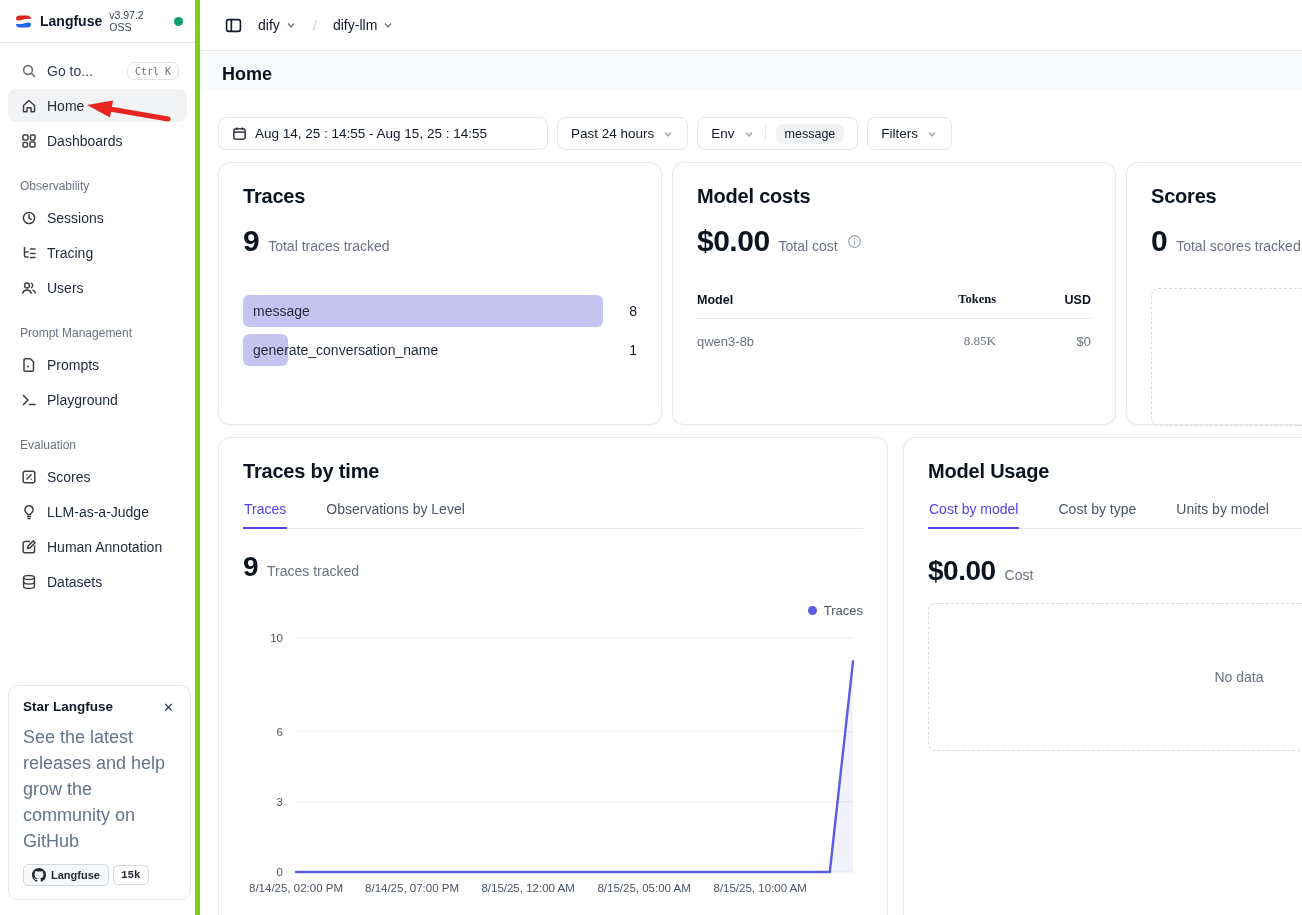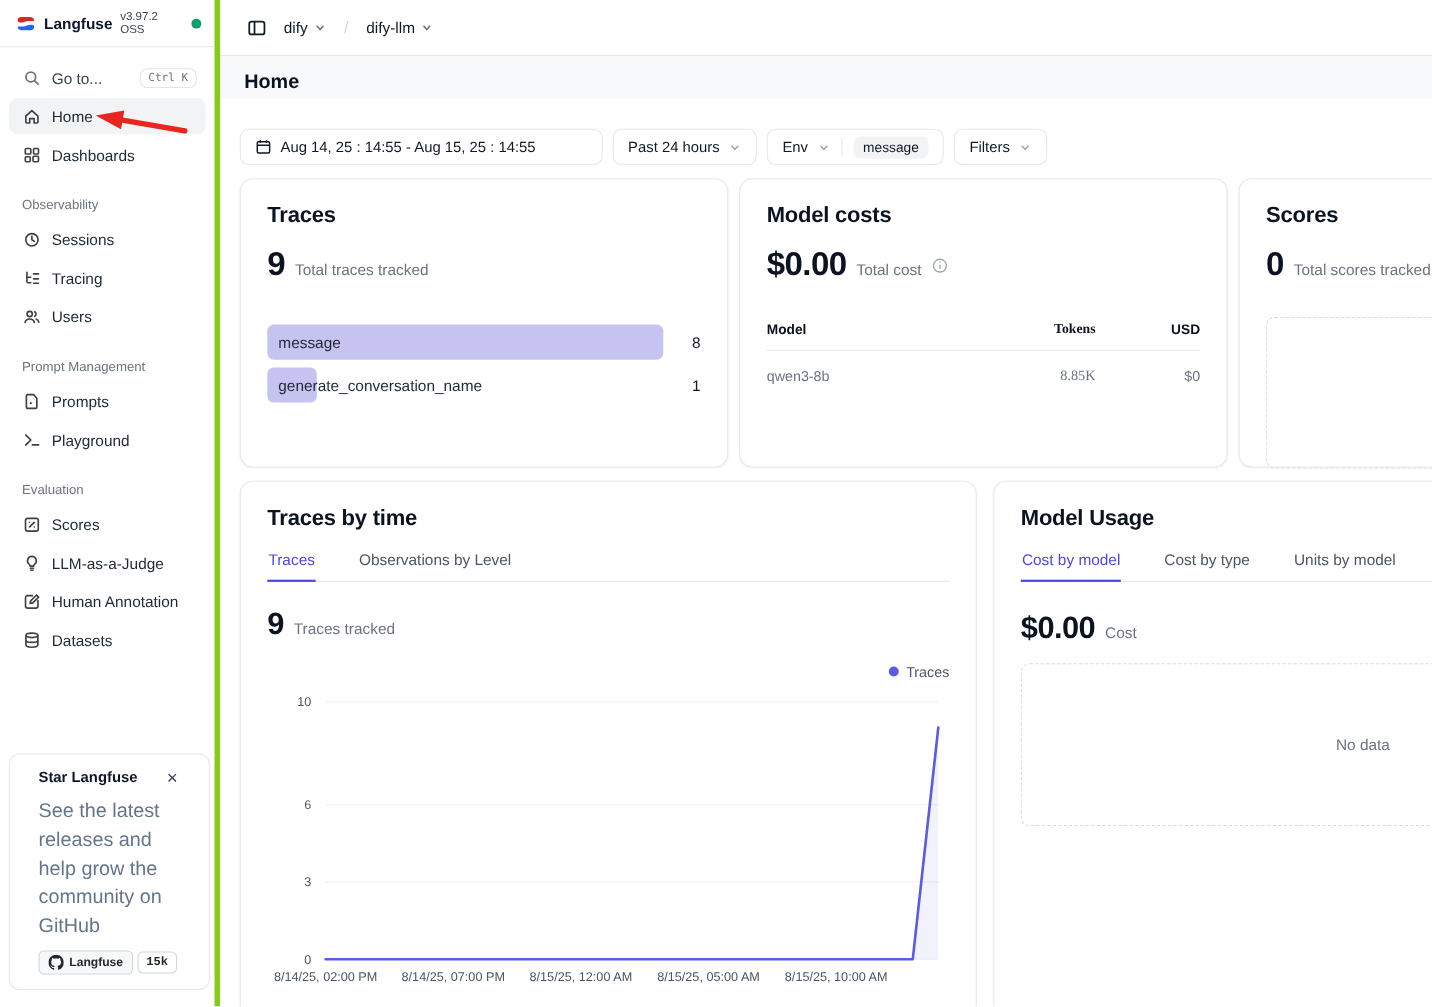--- a/index.html
+++ b/index.html
@@ -21,21 +21,21 @@
   .kbd { margin-left:auto; font-family:"DejaVu Sans Mono",monospace; font-size:10px;
     color:#6b7280; border:1px solid #e4e4e7; border-radius:7px; padding:2.5px 7px; background:#fff; }
   .nav-item { display:flex; align-items:center; gap:10px; padding:8px 8px 8px 12px;
     border-radius:8px; font-size:14px; color:#1f2937; margin-top:2px; cursor:pointer; }
   .nav-item.active { background:#f1f3f5; }
   .nav-icon { width:17px; height:17px; display:inline-flex; align-items:center;
     justify-content:center; color:#3f3f46; flex:none; }
   .nav-icon svg { width:16px; height:16px; }
   .section-title { font-size:12px; color:#6b7280; padding:0 12px; margin:22px 0 8px 0; }
   .promo-card { position:absolute; left:8px; bottom:15px; width:183px;
-    border:1px solid #e5e7eb; border-radius:10px; padding:13px 26px; background:#fff; }
+    border:1px solid #e5e7eb; border-radius:10px; padding:13px 14px; background:#fff; }
   .promo-head { display:flex; align-items:flex-start; }
   .promo-title { font-size:13.5px; font-weight:700; color:#0f172a; }
   .promo-close { margin-left:auto; color:#334155; font-size:13px; line-height:1;
     cursor:pointer; padding:2px; }
   .promo-body { margin-top:8px; font-size:18px; line-height:1.45; color:#64748b; }
   .gh-row { display:flex; align-items:center; margin-top:10px; gap:4px; }
   .gh-left { display:flex; align-items:center; gap:5px; border:1px solid #d0d7de;
     background:#f6f8fa; border-radius:5px; padding:3px 8px; font-size:11px;
     font-weight:700; color:#24292f; cursor:pointer; }
   .gh-count { border:1px solid #d0d7de; border-radius:5px; padding:3px 7px;

